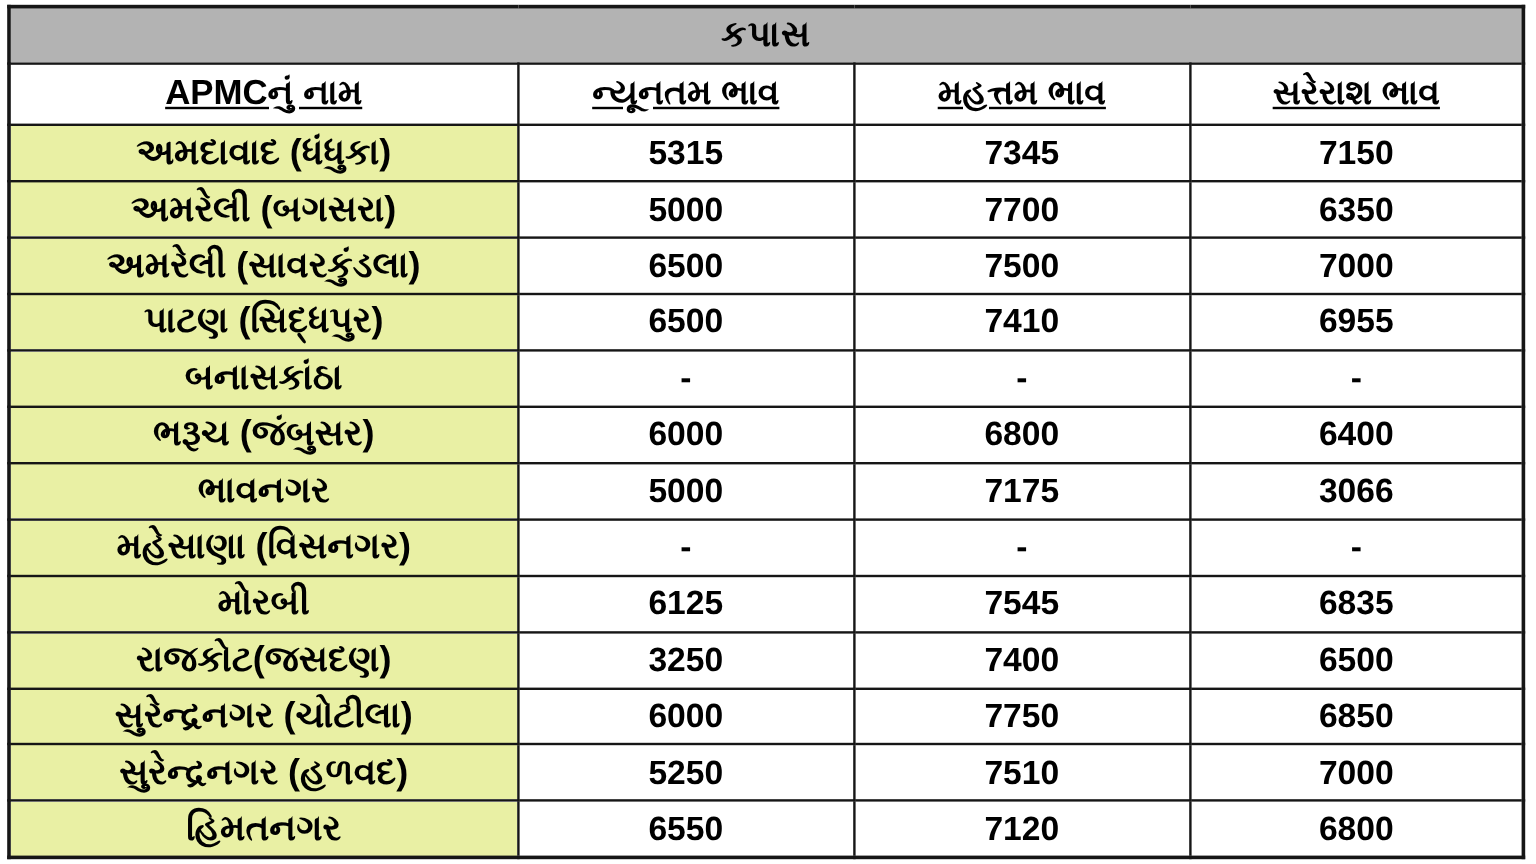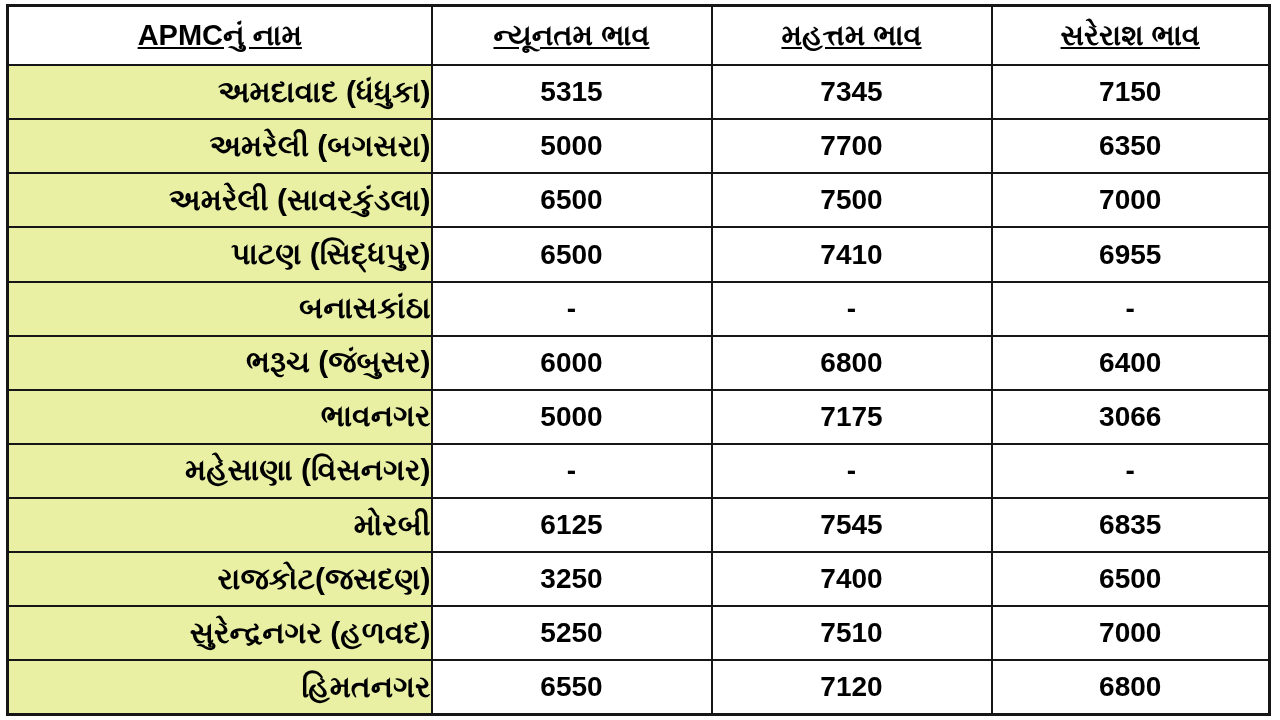--- a/index.html
+++ b/index.html
@@ -50,21 +50,21 @@
     height: 46px;
     background: #ffffff;
     text-align: center;
     font-size: 29px;
     font-weight: bold;
     text-decoration: underline;
   }
   tr.data-row { height: 44px; }
   td.name-cell {
     background: #e9f0a4;
-    text-align: right;
+    text-align: center;
     padding-left: 8px;
     font-size: 30px;
     font-weight: bold;
   }
   td.num-cell {
     background: #ffffff;
     text-align: center;
     font-size: 28px;
     font-weight: bold;
     margin-left: 25px;
@@ -75,20 +75,23 @@
 
 <div class="stage">
   <table class="price-table">
     <colgroup>
       <col class="c-name">
         <col class="c-min">
         <col class="c-max">
         <col class="c-avg">
     </colgroup>
     <tbody>
+      <tr class="title-row">
+        <th colspan="4">કપાસ</th>
+      </tr>
       <tr class="header-row">
         <th>APMCનું નામ</th>
         <th>ન્યૂનતમ ભાવ</th>
         <th>મહત્તમ ભાવ</th>
         <th>સરેરાશ ભાવ</th>
       </tr>
 
       <tr class="data-row">
         <td class="name-cell">અમદાવાદ (ધંધુકા)</td>
         <td class="num-cell">5315</td>
@@ -143,20 +146,26 @@
         <td class="num-cell">7545</td>
         <td class="num-cell">6835</td>
       </tr>
       <tr class="data-row">
         <td class="name-cell">રાજકોટ(જસદણ)</td>
         <td class="num-cell">3250</td>
         <td class="num-cell">7400</td>
         <td class="num-cell">6500</td>
       </tr>
       <tr class="data-row">
+        <td class="name-cell">સુરેન્દ્રનગર (ચોટીલા)</td>
+        <td class="num-cell">6000</td>
+        <td class="num-cell">7750</td>
+        <td class="num-cell">6850</td>
+      </tr>
+      <tr class="data-row">
         <td class="name-cell">સુરેન્દ્રનગર (હળવદ)</td>
         <td class="num-cell">5250</td>
         <td class="num-cell">7510</td>
         <td class="num-cell">7000</td>
       </tr>
       <tr class="data-row">
         <td class="name-cell">હિમતનગર</td>
         <td class="num-cell">6550</td>
         <td class="num-cell">7120</td>
         <td class="num-cell">6800</td>

